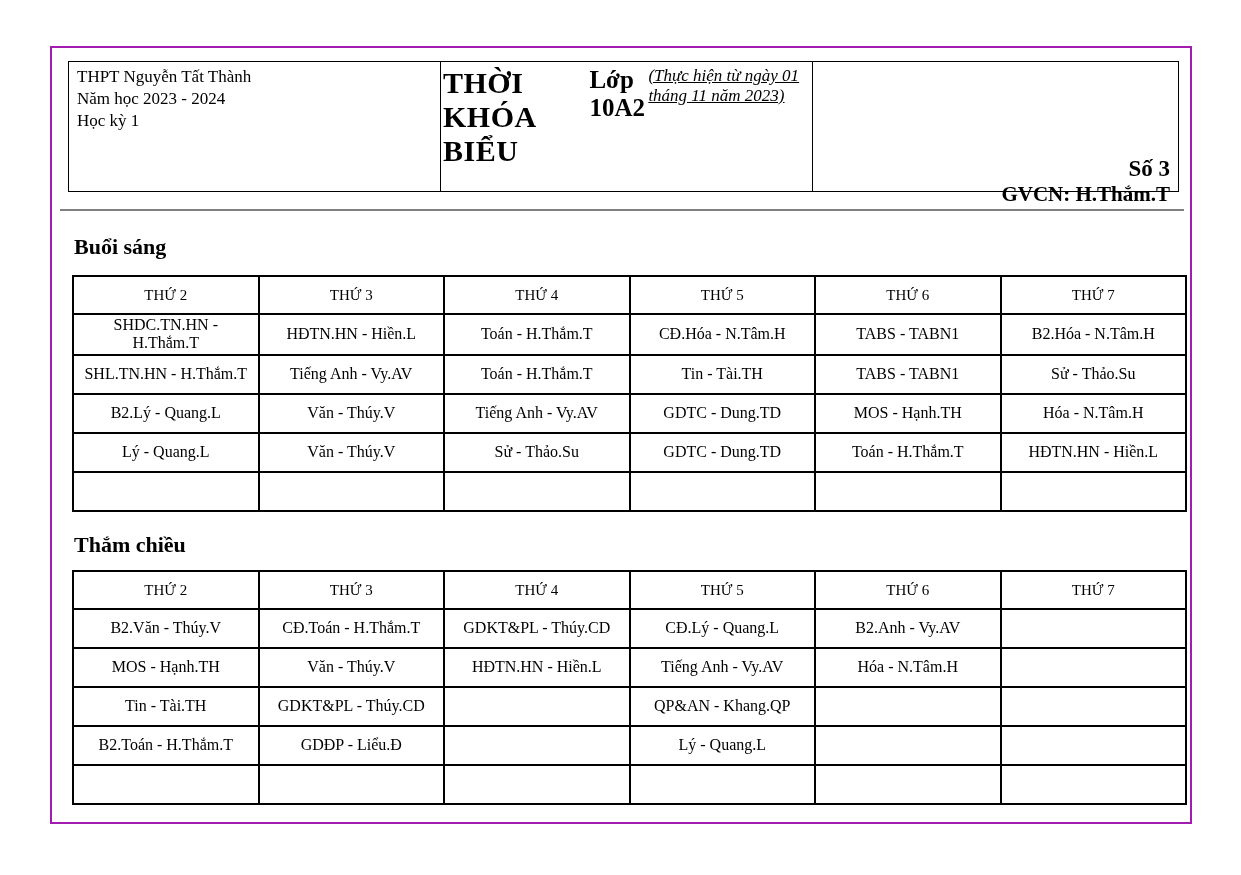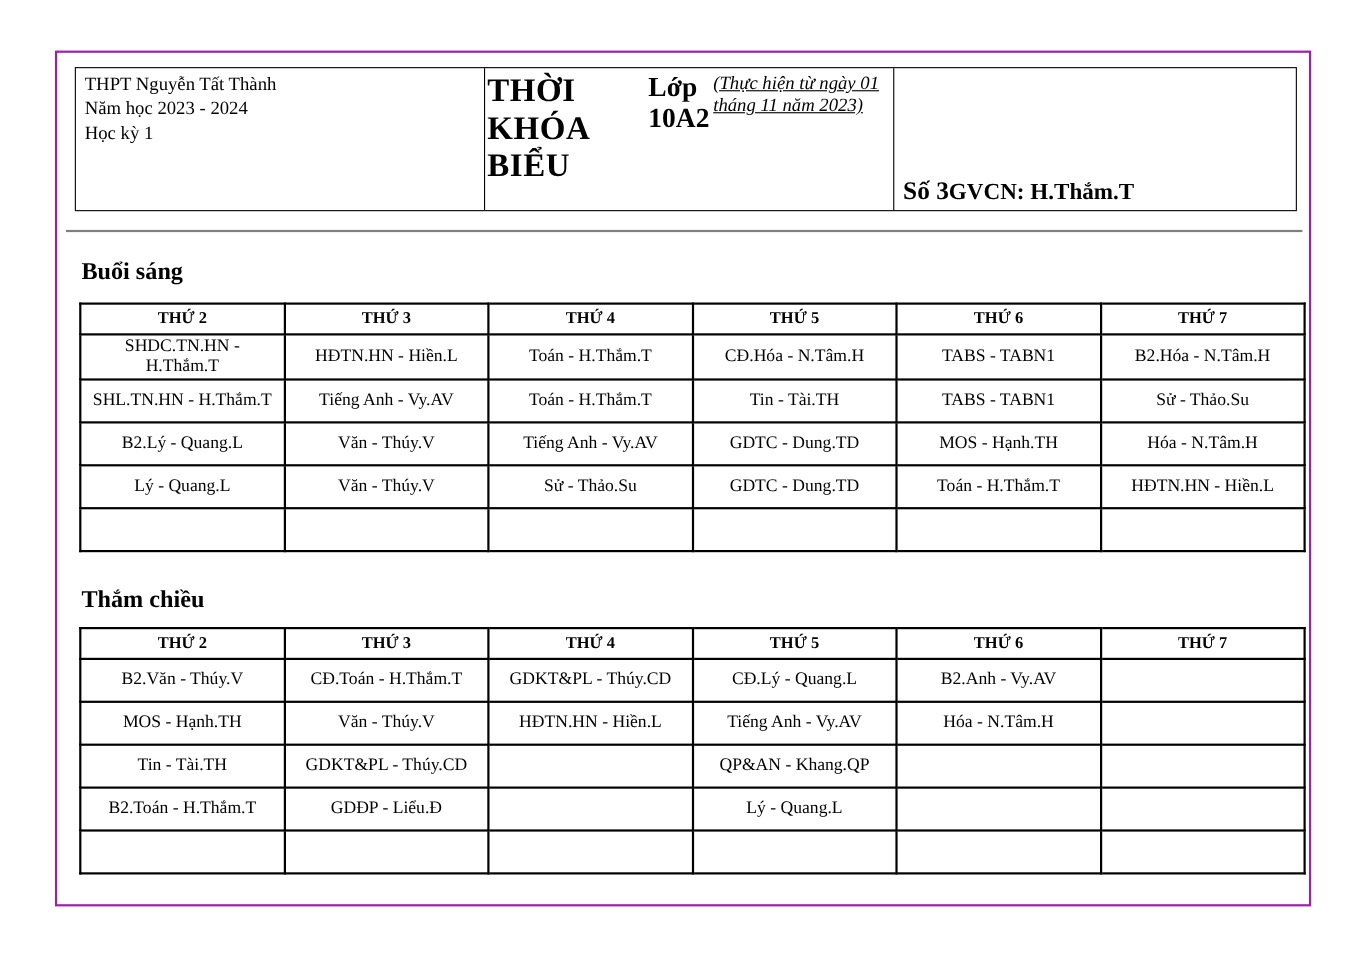--- a/index.html
+++ b/index.html
@@ -43,24 +43,25 @@
     border-right: 1.5px solid #000;
     text-align: left;
     display: flex;
     flex-direction: row;
     justify-content: space-between;
     padding: 4px 2px 2px 2px;
   }
   .hc-right {
     flex: 1;
     display: flex;
-    flex-direction: row;
-    justify-content: flex-start;
+    flex-direction: column;
+    justify-content: flex-end;
     align-items: flex-end;
     padding: 2px 8px 4px 8px;
+    margin-top: 20px;
   }
   .title-main { font-size: 30px; font-weight: bold; letter-spacing: 0.5px; }
   .title-class { font-size: 25px; font-weight: bold; }
   .title-note { font-size: 17px; font-style: italic; text-decoration: underline; }
   .sheet-no { font-size: 23px; font-weight: bold; }
   .gvcn { font-size: 21px; font-weight: bold; }
   .divider {
     position: absolute;
     left: 8px; top: 161px;        
     width: 1124px; height: 0;
@@ -84,23 +85,23 @@
   }
   .table-morning { top: 227px; }   
   .table-afternoon { top: 522px; } 
   table.schedule th, table.schedule td {
     border: 2px solid #000;
     text-align: center;
     vertical-align: middle;
     overflow: hidden;
   }
   table.schedule th {
-    height: 28px;
+    height: 38px;
     font-size: 15px;
-    font-weight: bold;
+    font-weight: normal;
     border-radius: 15px;
   }
   table.schedule td {
     height: 39px;
     font-size: 16px;
     line-height: 1.15;
     padding: 1px 8px;
   }
 </style>
 </head>

